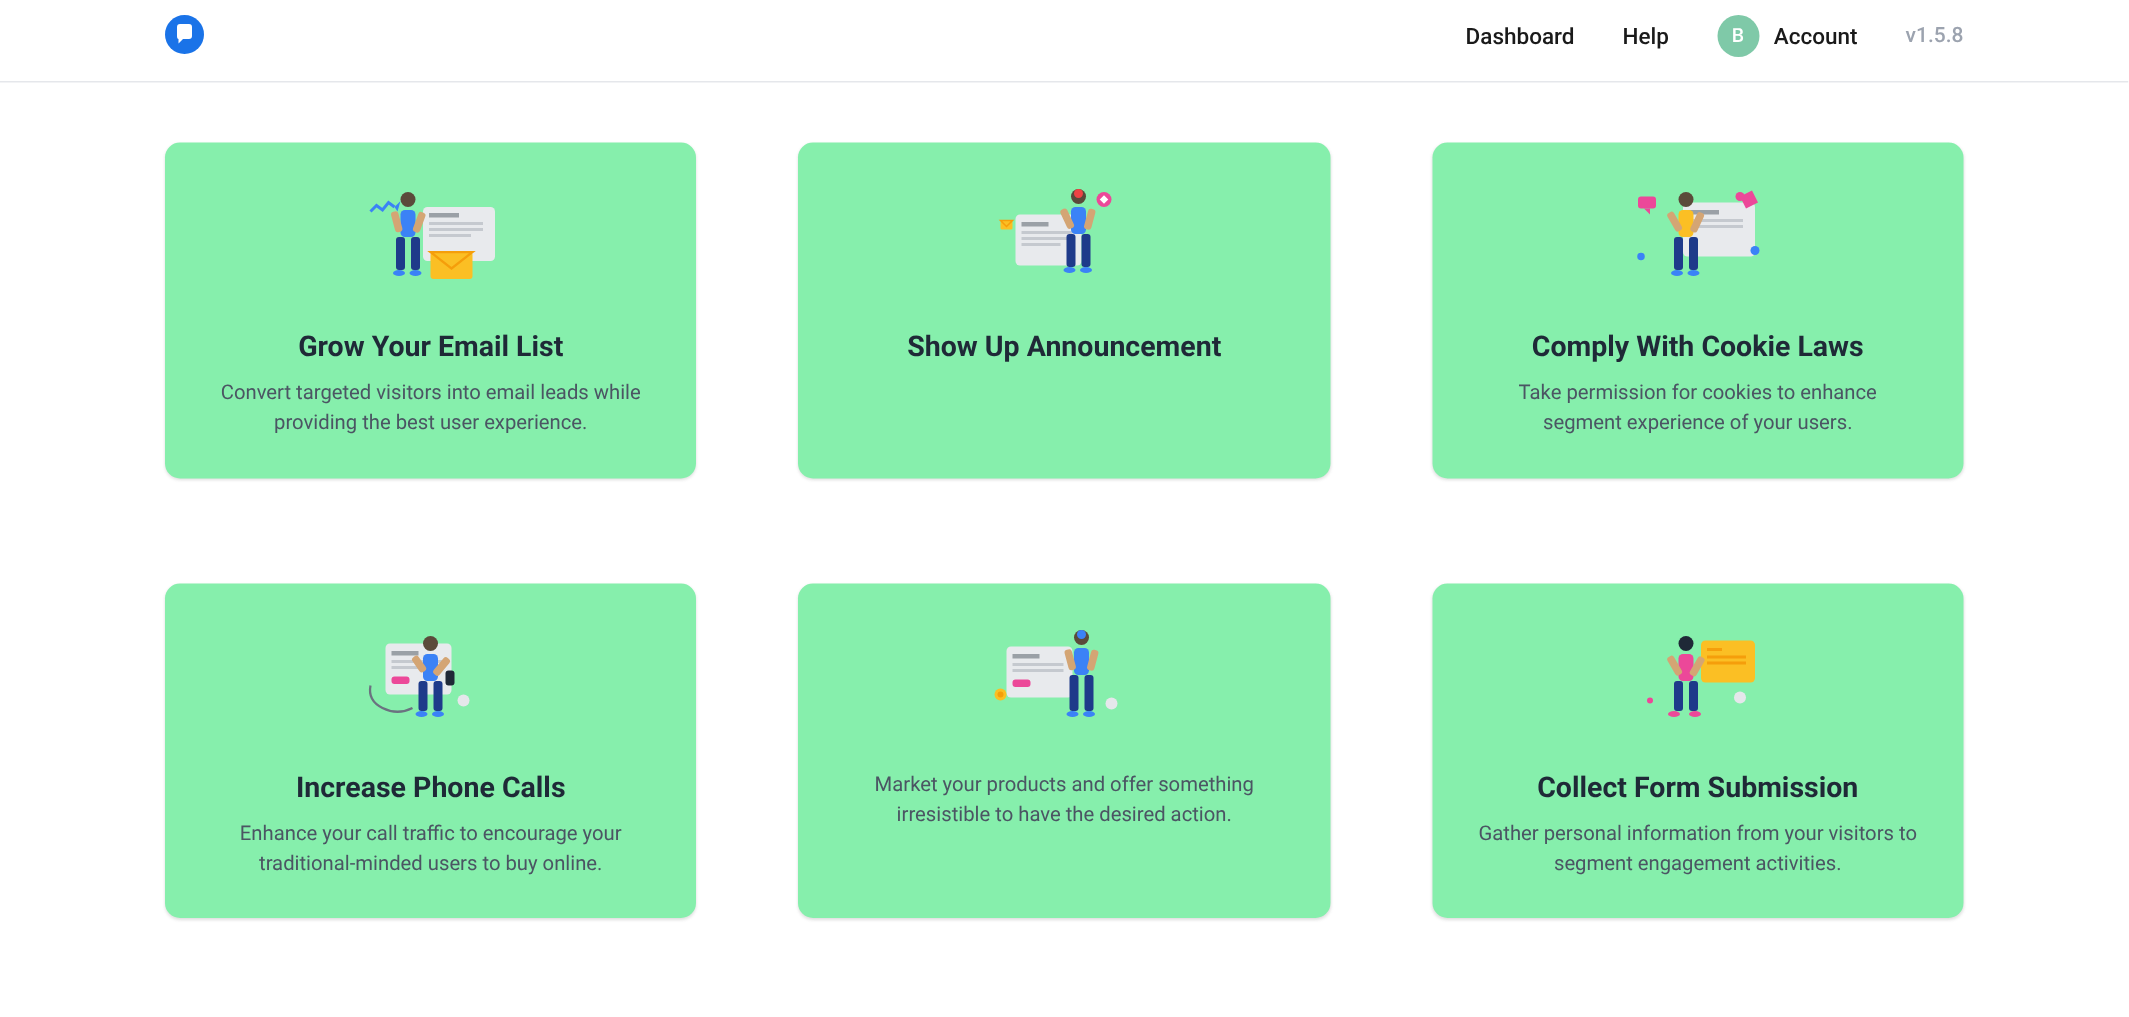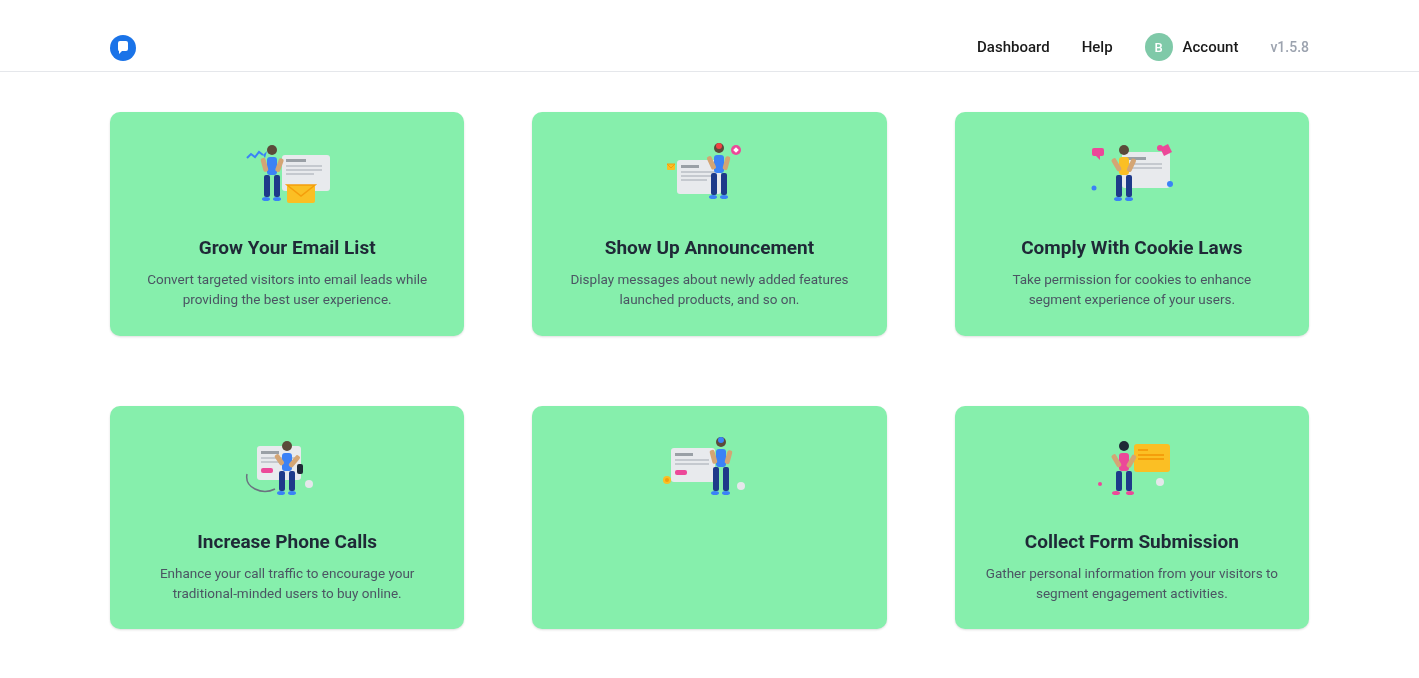--- a/index.html
+++ b/index.html
@@ -8,24 +8,24 @@
       box-sizing: border-box;
     }
     body {
       font-family: -apple-system, BlinkMacSystemFont, 'Segoe UI', Roboto, Oxygen, Ubuntu, sans-serif;
       background: #ffffff;
       color: #1a1a1a;
     }
     .header {
       display: flex;
       justify-content: space-between;
-      align-items: flex-end;
+      align-items: flex-start;
       padding: 10px 110px;
       border-bottom: 1px solid #e5e7eb;
-      height: 72px;
+      height: 55px;
     }
     .logo {
       width: 26px;
       height: 26px;
     }
     .nav {
       display: flex;
       align-items: center;
       gap: 32px;
     }
@@ -174,21 +174,20 @@
           <rect x="55" y="15" width="10" height="18" rx="3" fill="#3b82f6"></rect>
           <rect x="52" y="33" width="6" height="22" rx="2" fill="#1e3a8a"></rect>
           <rect x="62" y="33" width="6" height="22" rx="2" fill="#1e3a8a"></rect>
           <rect x="50" y="16" width="5" height="14" rx="2" fill="#d4a574" transform="rotate(-25 52 23)"></rect>
           <rect x="65" y="16" width="5" height="14" rx="2" fill="#d4a574" transform="rotate(15 67 23)"></rect>
           <ellipse cx="54" cy="57" rx="4" ry="2" fill="#3b82f6"></ellipse>
           <ellipse cx="65" cy="57" rx="4" ry="2" fill="#3b82f6"></ellipse>
         </svg>
       </div>
       <h3 class="card-title">Show Up Announcement</h3>
-      <p class="card-desc">Display messages about newly added features launched products, and so on.</p>
     </div>
 
     <div class="card">
       <div class="card-illustration">
         <svg viewBox="0 0 100 80" width="100" height="80">
           <rect x="40" y="12" width="48" height="36" rx="3" fill="#e8eaed"></rect>
           <rect x="44" y="17" width="20" height="3" fill="#9aa0a6"></rect>
           <rect x="44" y="23" width="36" height="2" fill="#c5c9cf"></rect>
           <rect x="44" y="27" width="36" height="2" fill="#c5c9cf"></rect>
           <path d="M 78 8 L 86 4 L 90 12 L 82 16 Z" fill="#ec4899"></path>
@@ -251,20 +250,21 @@
           <circle cx="62" cy="6" r="3" fill="#3b82f6"></circle>
           <rect x="57" y="15" width="10" height="18" rx="3" fill="#3b82f6"></rect>
           <rect x="54" y="33" width="6" height="24" rx="2" fill="#1e3a8a"></rect>
           <rect x="64" y="33" width="6" height="24" rx="2" fill="#1e3a8a"></rect>
           <rect x="52" y="16" width="5" height="14" rx="2" fill="#d4a574" transform="rotate(-15 54 23)"></rect>
           <rect x="67" y="16" width="5" height="14" rx="2" fill="#d4a574" transform="rotate(15 69 23)"></rect>
           <ellipse cx="56" cy="59" rx="4" ry="2" fill="#3b82f6"></ellipse>
           <ellipse cx="67" cy="59" rx="4" ry="2" fill="#3b82f6"></ellipse>
         </svg>
       </div>
+      <p class="card-desc">Market your products and offer something irresistible to have the desired action.</p>
     </div>
 
     <div class="card">
       <div class="card-illustration">
         <svg viewBox="0 0 100 80" width="100" height="80">
           <rect x="52" y="10" width="36" height="28" rx="3" fill="#fbbf24"></rect>
           <rect x="56" y="15" width="10" height="2" fill="#f59e0b"></rect>
           <rect x="56" y="20" width="26" height="2" fill="#f59e0b"></rect>
           <rect x="56" y="24" width="26" height="2" fill="#f59e0b"></rect>
           <circle cx="78" cy="48" r="4" fill="#e5e7eb"></circle>

